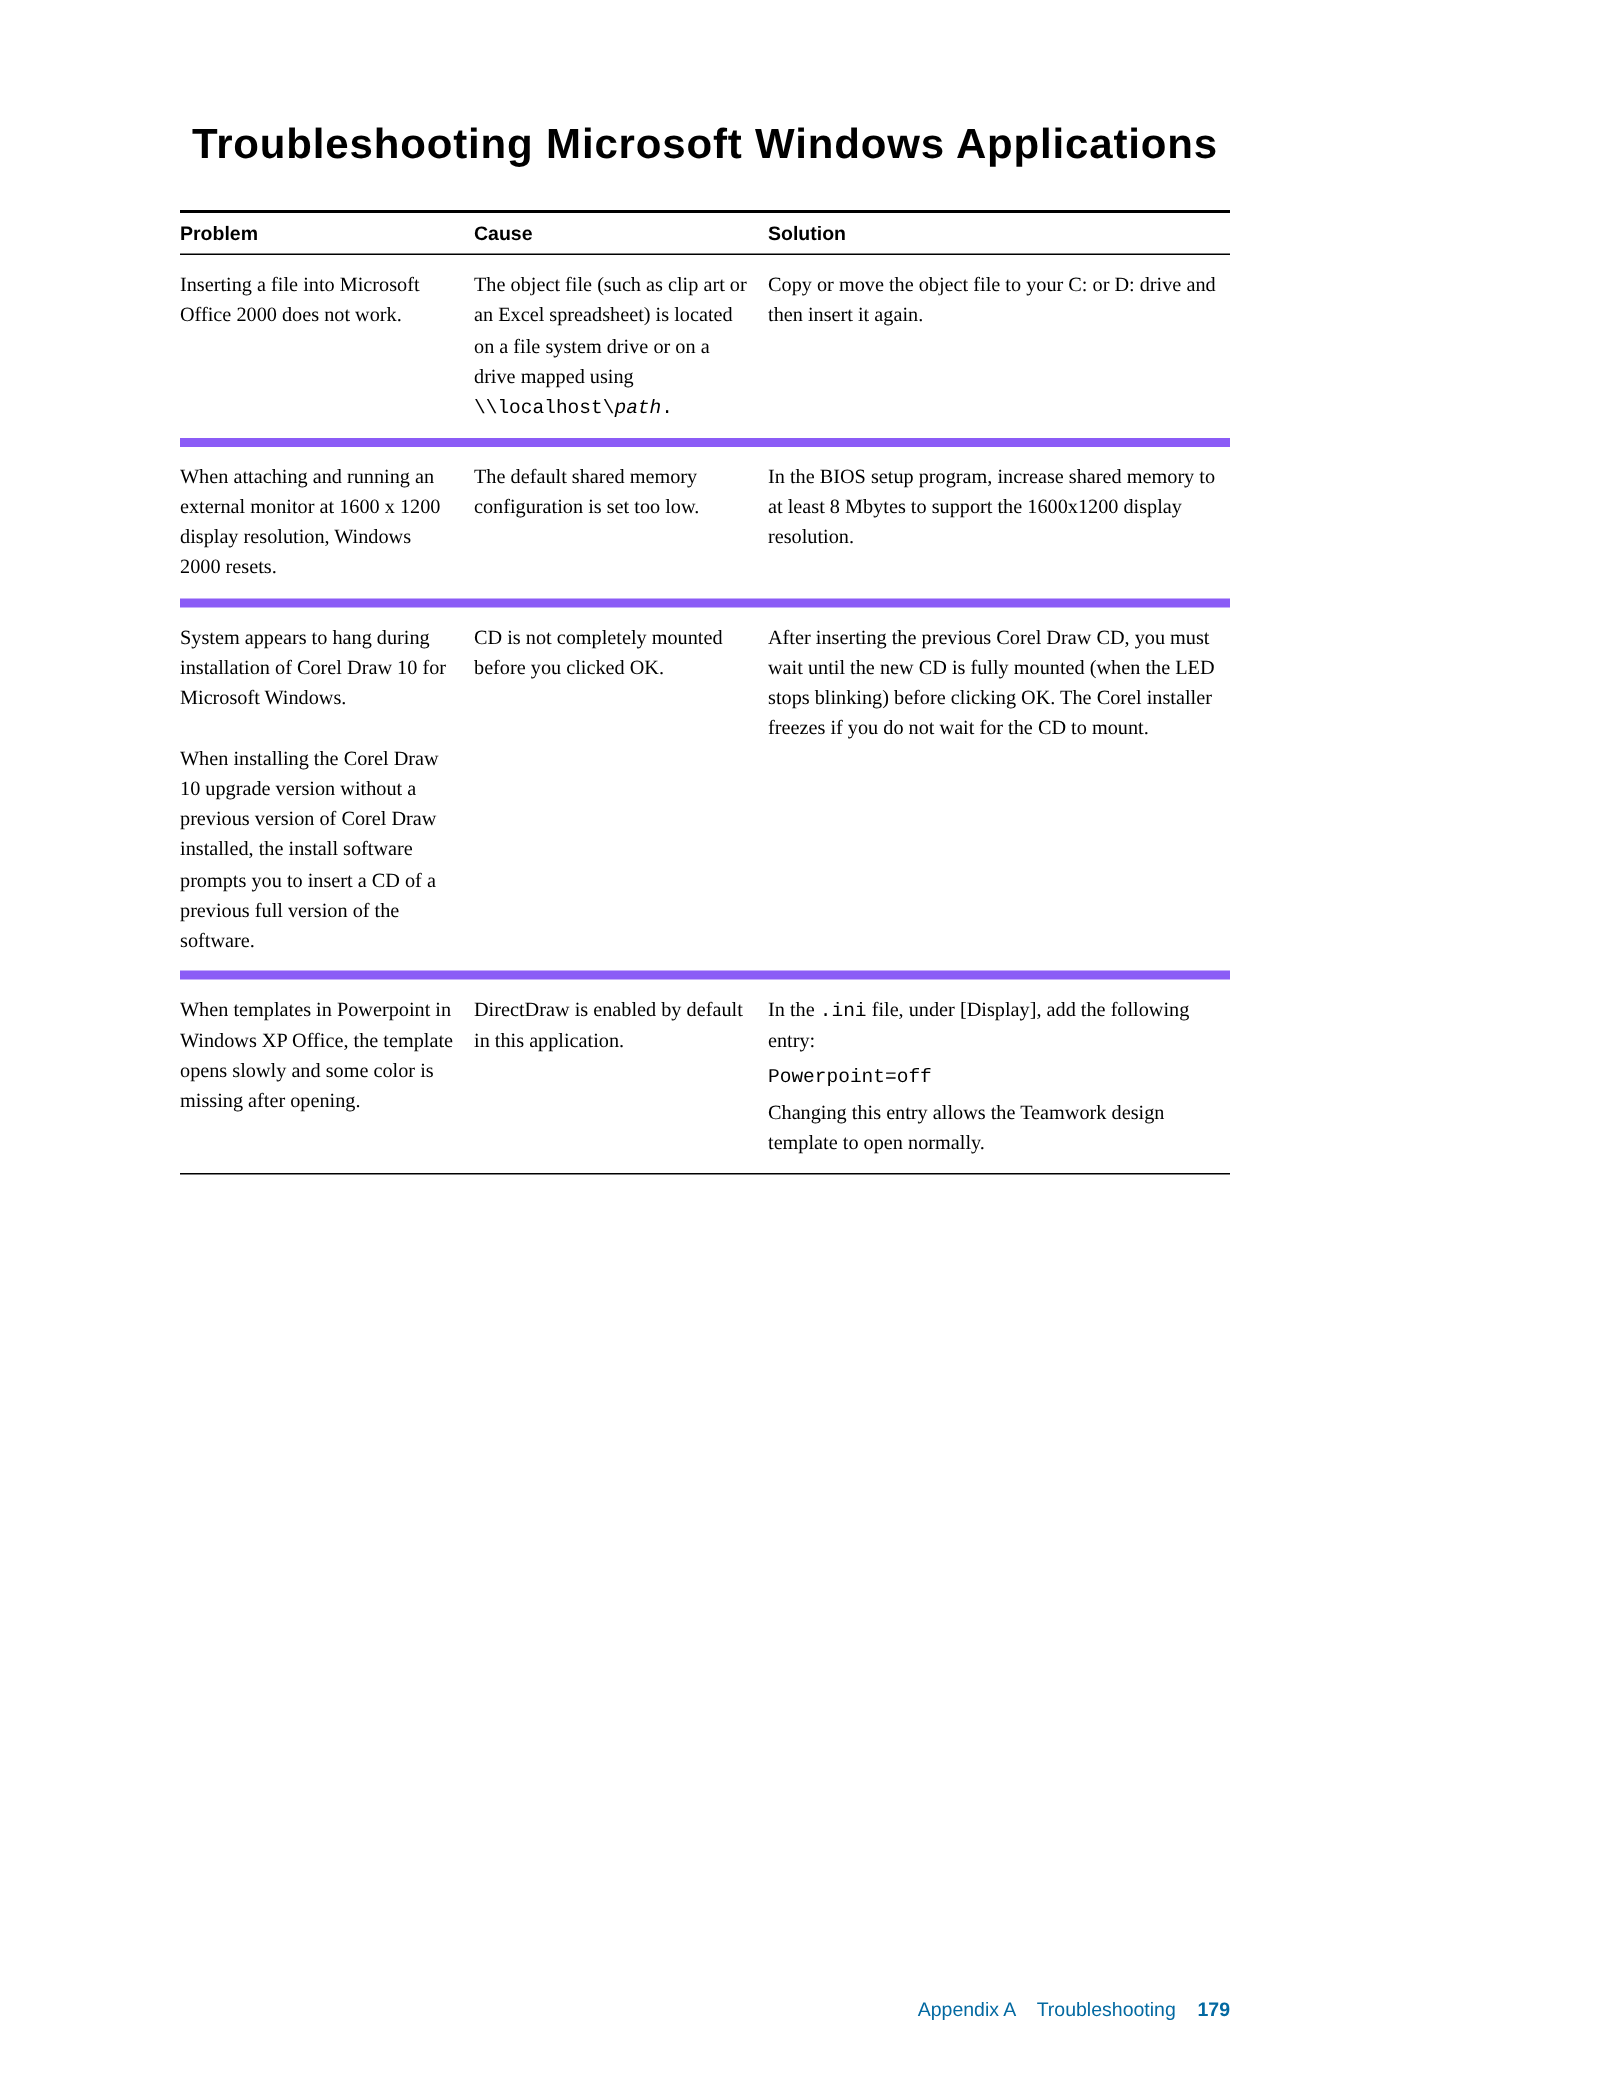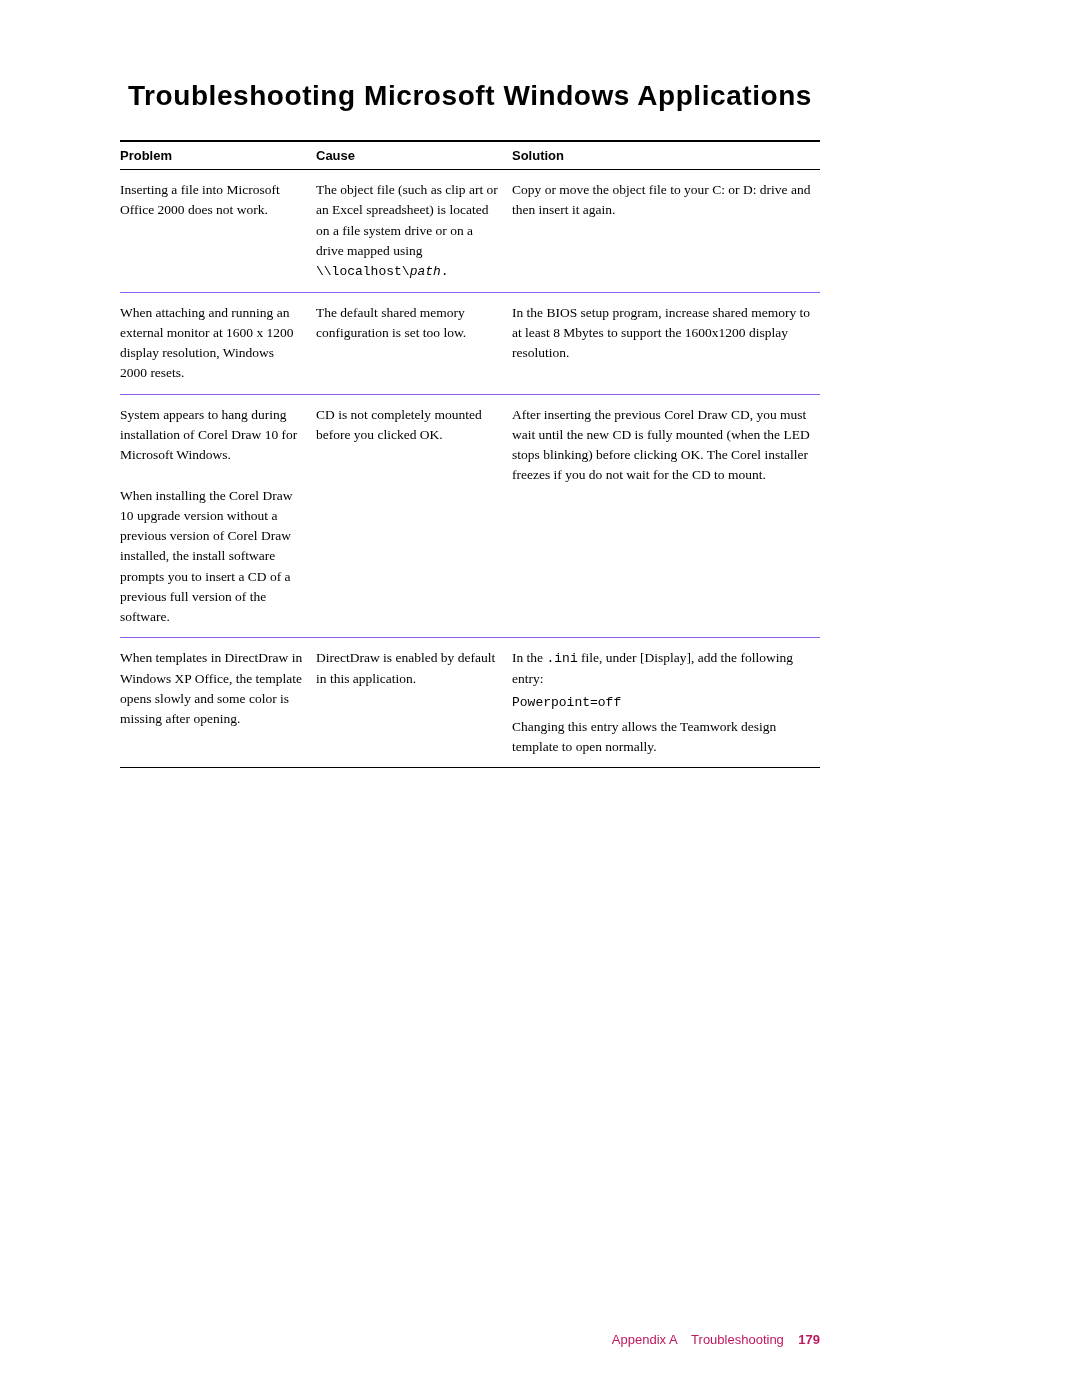--- a/index.html
+++ b/index.html
@@ -111,33 +111,33 @@
       font-size: 13px;
       margin-top: 40px;
     }
 
     .footer {
       position: absolute;
       bottom: 50px;
       right: 120px;
       font-family: Arial, Helvetica, sans-serif;
       font-size: 13px;
-      color: #be185d;
+      color: #0369a1;
     }
 
     .footer-label {
       font-weight: normal;
     }
 
     .footer-page {
       font-weight: bold;
     }
 
     .row-separator {
-      border-top: 1px solid #8b5cf6;
+      border-top: 6px solid #8b5cf6;
     }
   </style>
 </head>
 <body>
 
 <div class="page">
 
   <h1 class="page-title">Troubleshooting Microsoft Windows Applications</h1>
 
 
@@ -185,21 +185,21 @@
         <td class="col-cause">
           <span>CD is not completely mounted before you clicked OK.</span>
         </td>
         <td class="col-solution">
           <span>After inserting the previous Corel Draw CD, you must wait until the new CD is fully mounted (when the LED stops blinking) before clicking OK. The Corel installer freezes if you do not wait for the CD to mount.</span>
         </td>
       </tr>
 
       <tr class="row-separator table-bottom-border">
         <td class="col-problem">
-          <span>When templates in DirectDraw in Windows XP Office, the template opens slowly and some color is missing after opening.</span>
+          <span>When templates in Powerpoint in Windows XP Office, the template opens slowly and some color is missing after opening.</span>
         </td>
         <td class="col-cause">
           <span>DirectDraw is enabled by default in this application.</span>
         </td>
         <td class="col-solution">
           <span>In the <code>.ini</code> file, under [Display], add the following entry:</span>
           <br>
           <code style="display:block; margin: 4px 0;">Powerpoint=off</code>
           <span>Changing this entry allows the Teamwork design template to open normally.</span>
         </td>

